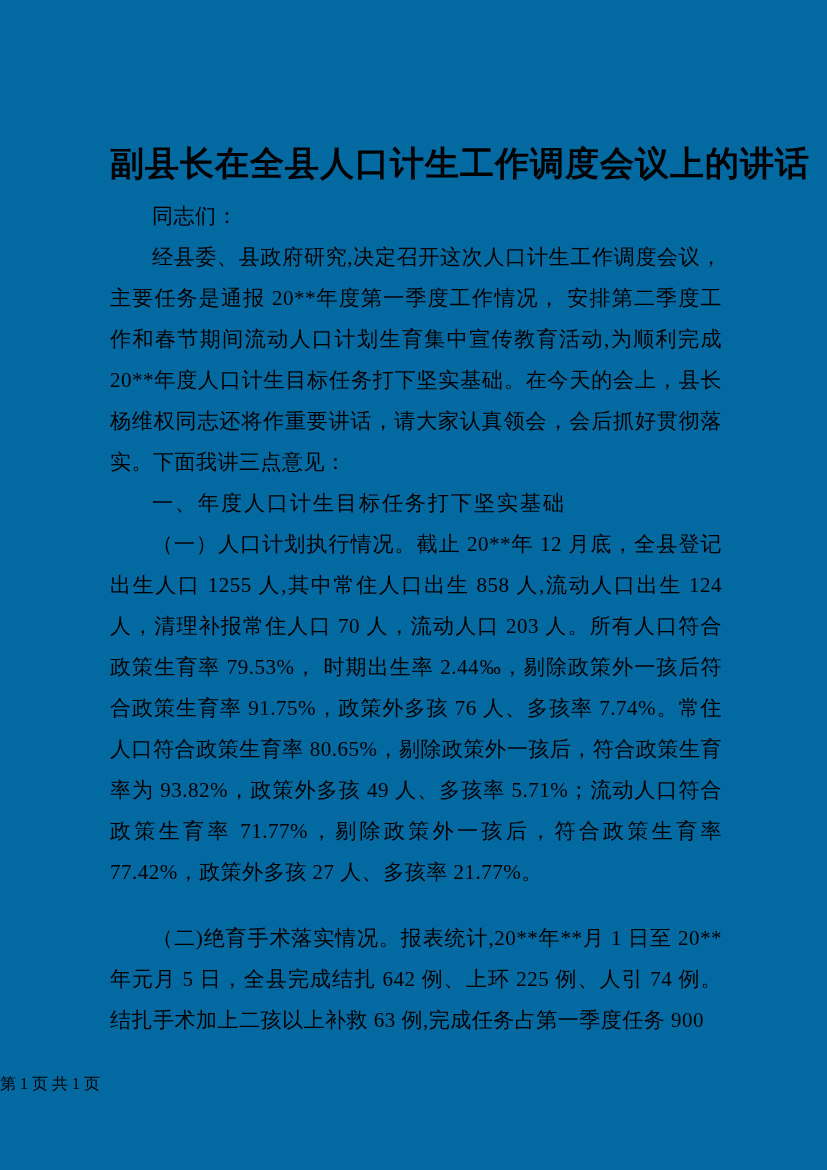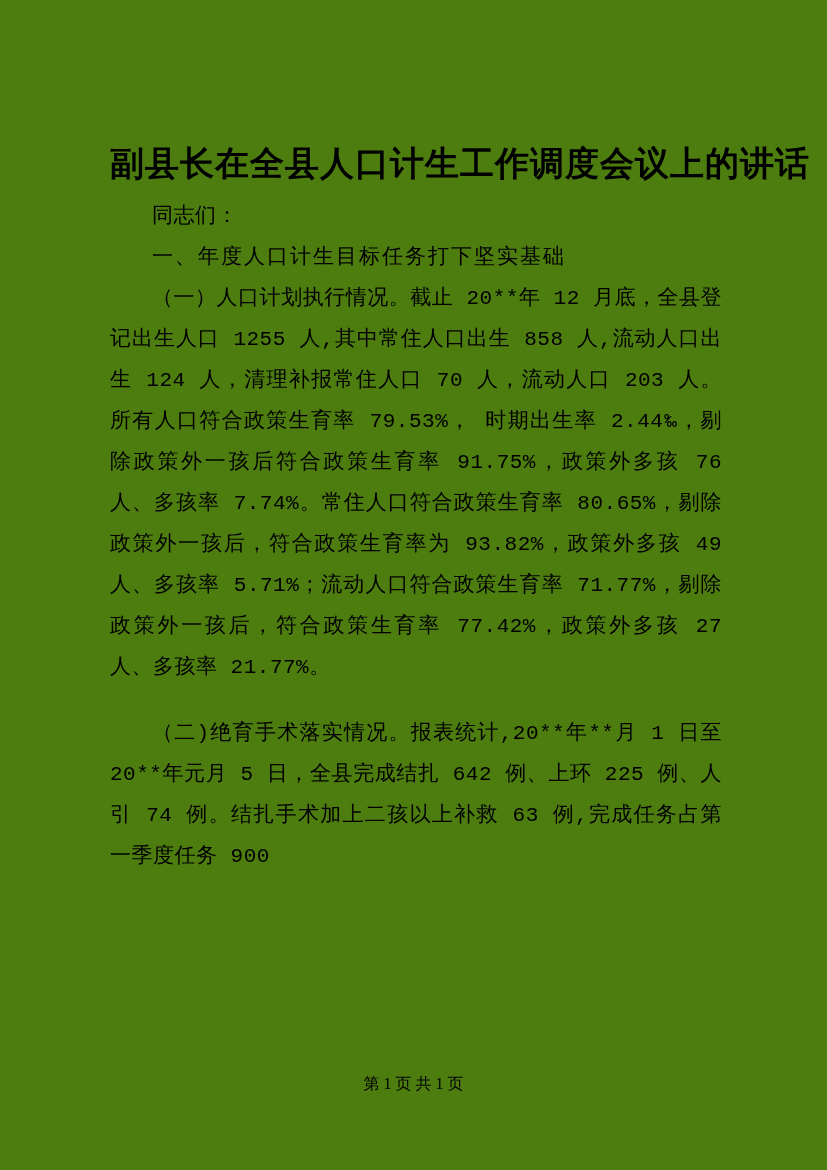--- a/index.html
+++ b/index.html
@@ -5,21 +5,21 @@
   html, body {
     margin: 0;
     padding: 0;
     background: #ffffff;
   }
   .page {
     position: relative;
     width: 827px;
     height: 1170px;
     margin: 0 auto;
-    background: #4d7c0f;
+    background: #0369a1;
     color: #000000;
     font-family: "Liberation Serif", "DejaVu Serif", serif;
     overflow: hidden;
   }
   .content {
     padding: 140px 105px 0 110px;
   }
   .doc-title {
     margin: 0 0 8px 0;
     font-size: 34px;
@@ -29,50 +29,49 @@
     letter-spacing: 1px;
     white-space: nowrap;
   }
   .para {
     margin: 0;
     font-size: 21px;
     line-height: 41px;
     text-indent: 2em;
     text-align: justify;
     letter-spacing: 0.5px;
-    font-family: Liberation Mono, monospace;
   }
   .para.greeting {
     text-align: left;
   }
   .para.section-heading {
     letter-spacing: 2px;
   }
   .para.item-2 {
     margin-top: 25px;
   }
   .page-footer {
     position: absolute;
     top: 1074px;
     left: 0;
     width: 100%;
-    text-align: center;
     font-size: 16px;
     line-height: 20px;
   }
 </style>
 </head>
 <body>
 
 <div class="page">
   <div class="content">
     <h1 class="doc-title"><span>副县长在全县人口计生工作调度会议上的讲话</span></h1>
 
     <p class="para greeting">同志们：</p>
 
+    <p class="para">经县委、县政府研究,决定召开这次人口计生工作调度会议，主要任务是通报 20**年度第一季度工作情况， 安排第二季度工作和春节期间流动人口计划生育集中宣传教育活动,为顺利完成 20**年度人口计生目标任务打下坚实基础。在今天的会上，县长杨维权同志还将作重要讲话，请大家认真领会，会后抓好贯彻落实。下面我讲三点意见：</p>
 
     <p class="para section-heading">一、年度人口计生目标任务打下坚实基础</p>
 
     <p class="para item-1">（一）人口计划执行情况。截止 20**年 12 月底，全县登记出生人口 1255 人,其中常住人口出生 858 人,流动人口出生 124 人，清理补报常住人口 70 人，流动人口 203 人。所有人口符合政策生育率 79.53%， 时期出生率 2.44‰，剔除政策外一孩后符合政策生育率 91.75%，政策外多孩 76 人、多孩率 7.74%。常住人口符合政策生育率 80.65%，剔除政策外一孩后，符合政策生育率为 93.82%，政策外多孩 49 人、多孩率 5.71%；流动人口符合政策生育率 71.77%，剔除政策外一孩后，符合政策生育率 77.42%，政策外多孩 27 人、多孩率 21.77%。</p>
 
     <p class="para item-2">（二)绝育手术落实情况。报表统计,20**年**月 1 日至 20**年元月 5 日，全县完成结扎 642 例、上环 225 例、人引 74 例。结扎手术加上二孩以上补救 63 例,完成任务占第一季度任务 900</p>
   </div>
 
   <div class="page-footer">第 1 页 共 1 页</div>
 </div>

